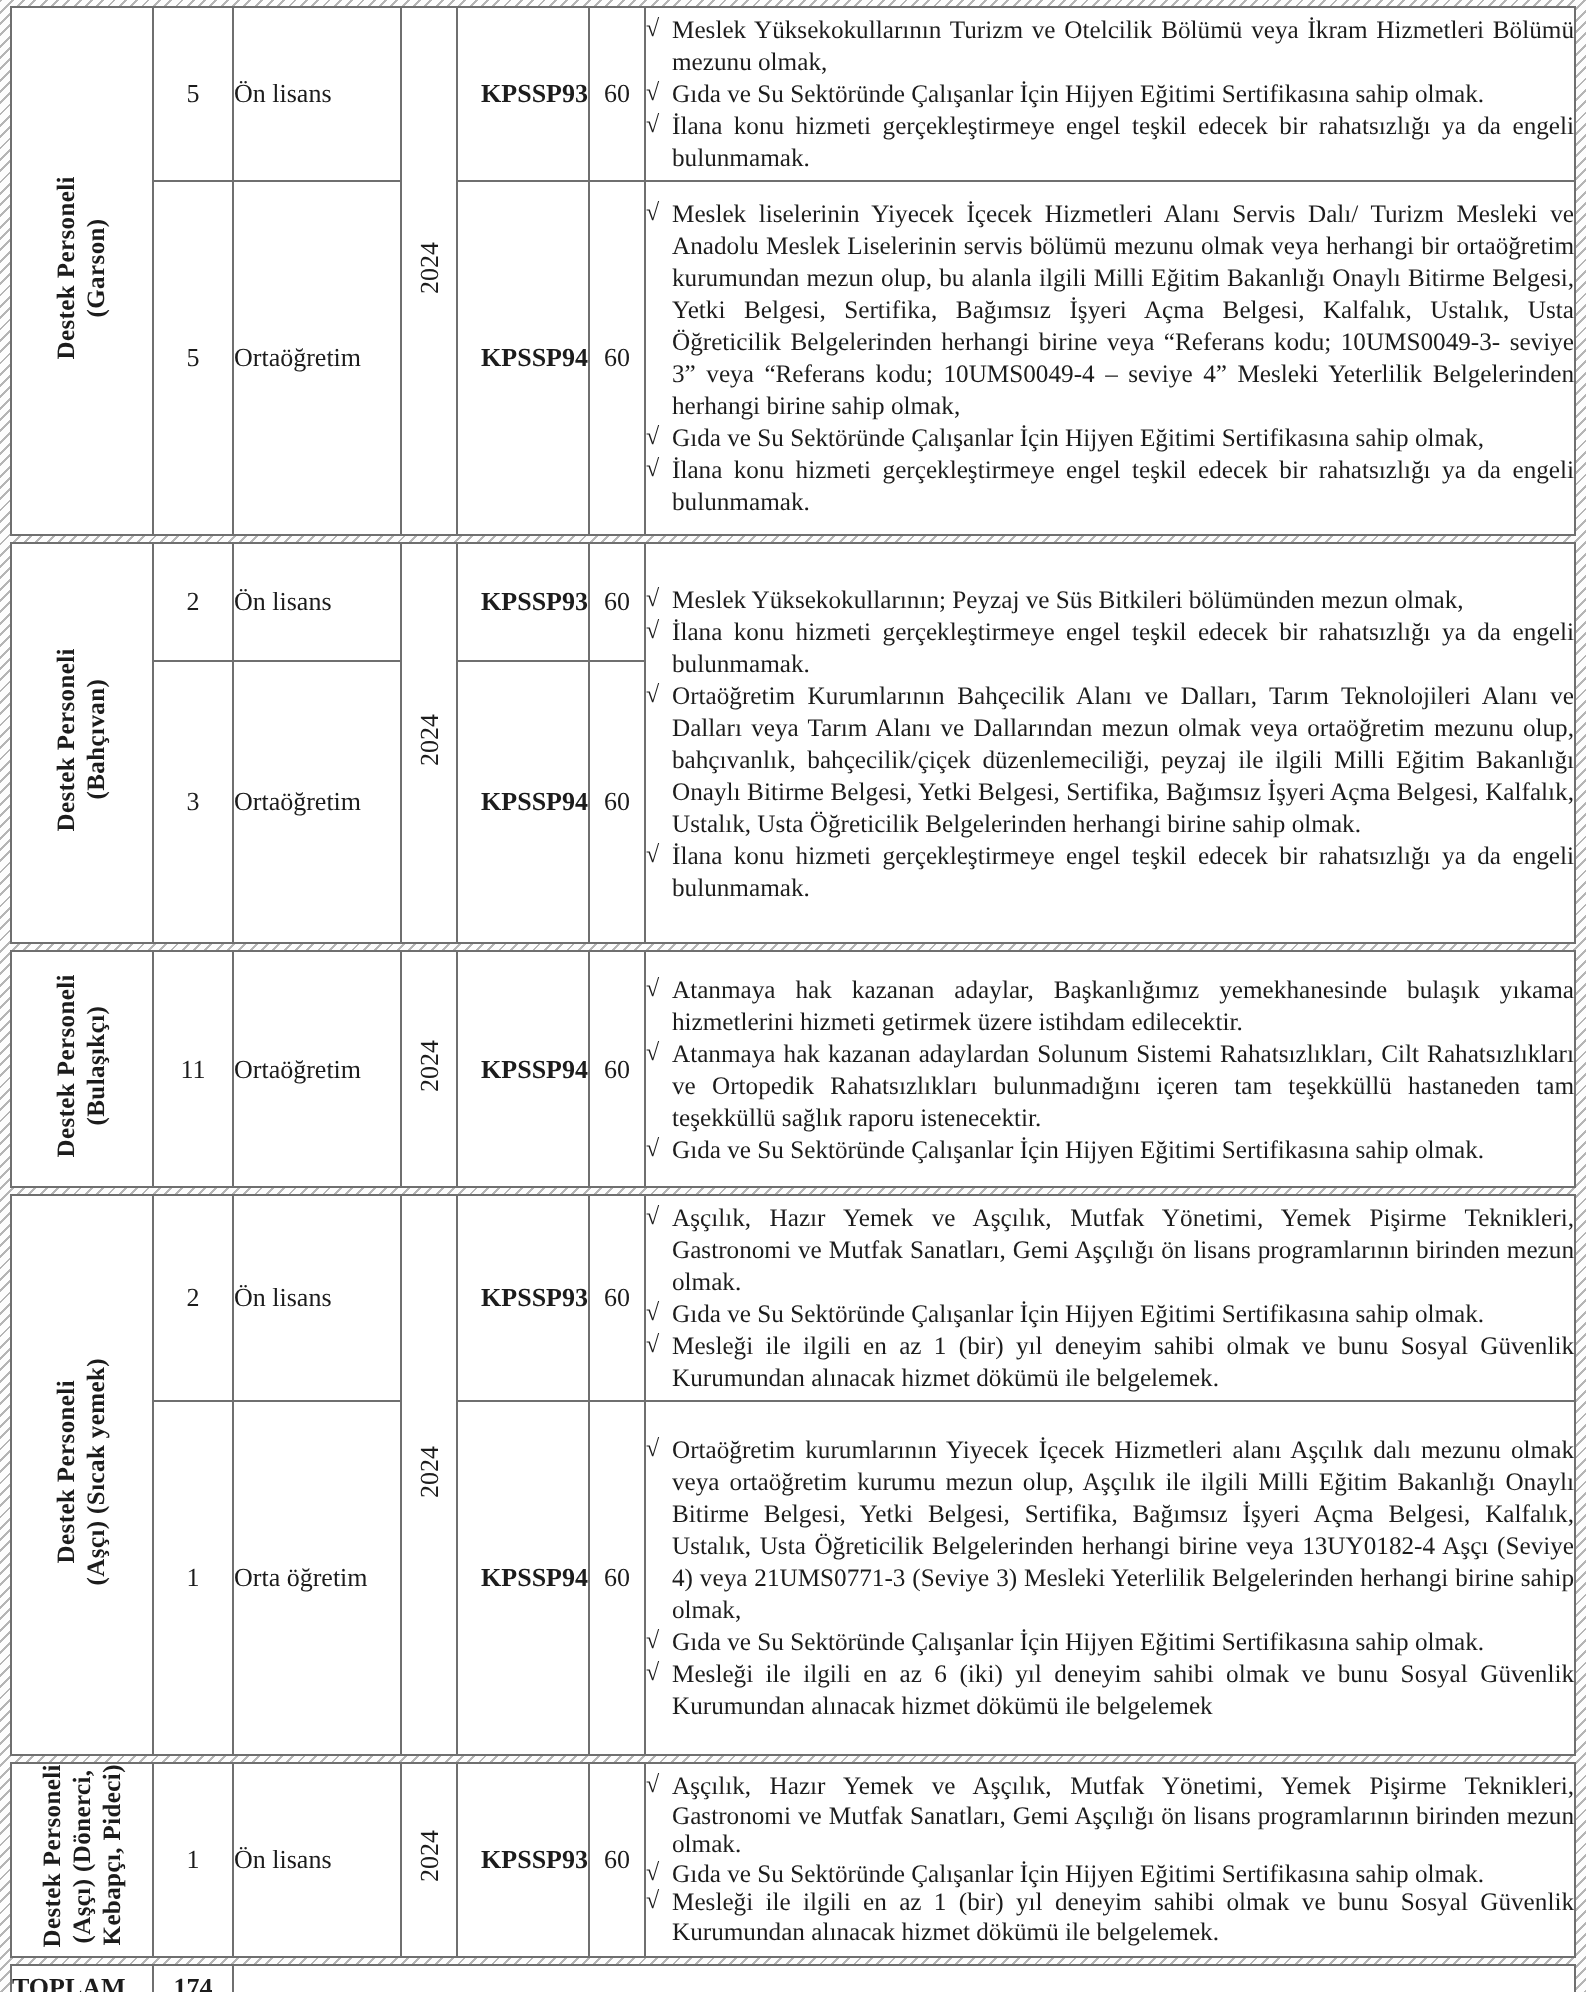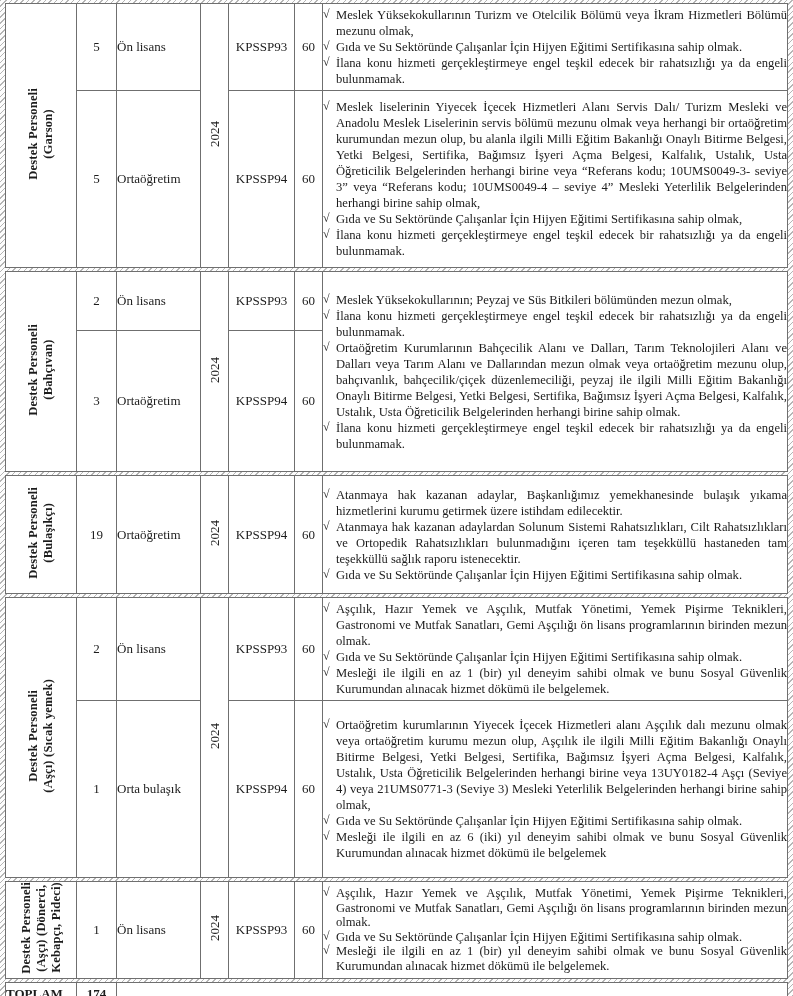--- a/index.html
+++ b/index.html
@@ -13,21 +13,21 @@
   }
   table.sec{width:100%;border-collapse:collapse;table-layout:fixed;background:#fff;}
   table.sec td{
     border:1px solid #6f6f6f;background:#fff;padding:0;
     font-size:13px;color:#1c1c1c;vertical-align:middle;overflow:hidden;
   }
   td.c-title{text-align:center;}
   td.c-num{text-align:center;}
   td.c-edu{padding-left:7px;}
   td.c-year{text-align:center;}
-  td.c-kpss{text-align:center;}
+  td.c-kpss{text-align:right;font-weight:bold;}
   td.c-score{text-align:center;}
   td.c-req{padding:3px 5px 3px 4px;}
   .vtext{writing-mode:vertical-rl;transform:rotate(180deg);display:inline-block;
          font-weight:bold;font-size:12.5px;line-height:15px;letter-spacing:.2px;}
   .vtext div{white-space:nowrap;text-align:center;}
   .vyear{writing-mode:vertical-rl;transform:rotate(180deg);display:inline-block;
          font-weight:normal;font-size:13px;white-space:nowrap;}
   .bullet{position:relative;padding-left:13px;font-size:12.6px;line-height:16px;
           text-align:justify;text-align-last:left;}
   .bullet.tight{line-height:14.5px;}
@@ -123,28 +123,28 @@
           <col style="width: 40px;">
           <col style="width: 84px;">
           <col style="width: 28px;">
           <col style="width: 66px;">
           <col style="width: 28px;">
           <col>
         </colgroup>
         <tbody>
           <tr>
             <td class="c-title" rowspan="1"><div class="vtext"><div>Destek Personeli</div><div>(Bulaşıkçı)</div></div></td>
-            <td class="c-num" style="height: 117px;">19</td>
+            <td class="c-num" style="height: 117px;">11</td>
             <td class="c-edu">Ortaöğretim</td>
             <td class="c-year" rowspan="1"><span class="vyear">2024</span></td>
             <td class="c-kpss">KPSSP94</td>
             <td class="c-score">60</td>
             <td class="c-req">
               <div>
-                <div class="bullet"><span class="check">√</span><span>Atanmaya hak kazanan adaylar, Başkanlığımız yemekhanesinde bulaşık yıkama hizmetlerini kurumu getirmek üzere istihdam edilecektir.</span></div>
+                <div class="bullet"><span class="check">√</span><span>Atanmaya hak kazanan adaylar, Başkanlığımız yemekhanesinde bulaşık yıkama hizmetlerini hizmeti getirmek üzere istihdam edilecektir.</span></div>
                 <div class="bullet"><span class="check">√</span><span>Atanmaya hak kazanan adaylardan Solunum Sistemi Rahatsızlıkları, Cilt Rahatsızlıkları ve Ortopedik Rahatsızlıkları bulunmadığını içeren tam teşekküllü hastaneden tam teşekküllü sağlık raporu istenecektir.</span></div>
                 <div class="bullet"><span class="check">√</span><span>Gıda ve Su Sektöründe Çalışanlar İçin Hijyen Eğitimi Sertifikasına sahip olmak.</span></div>
               </div>
             </td>
           </tr>
         </tbody>
       </table>
       <table class="sec">
         <colgroup>
           <col style="width: 71px;">
@@ -166,21 +166,21 @@
             <td class="c-req">
               <div>
                 <div class="bullet"><span class="check">√</span><span>Aşçılık, Hazır Yemek ve Aşçılık, Mutfak Yönetimi, Yemek Pişirme Teknikleri, Gastronomi ve Mutfak Sanatları, Gemi Aşçılığı ön lisans programlarının birinden mezun olmak.</span></div>
                 <div class="bullet"><span class="check">√</span><span>Gıda ve Su Sektöründe Çalışanlar İçin Hijyen Eğitimi Sertifikasına sahip olmak.</span></div>
                 <div class="bullet"><span class="check">√</span><span>Mesleği ile ilgili en az 1 (bir) yıl deneyim sahibi olmak ve bunu Sosyal Güvenlik Kurumundan alınacak hizmet dökümü ile belgelemek.</span></div>
               </div>
             </td>
           </tr>
           <tr>
             <td class="c-num" style="height: 176px;">1</td>
-            <td class="c-edu">Orta bulaşık</td>
+            <td class="c-edu">Orta öğretim</td>
             <td class="c-kpss">KPSSP94</td>
             <td class="c-score">60</td>
             <td class="c-req">
               <div>
                 <div class="bullet"><span class="check">√</span><span>Ortaöğretim kurumlarının Yiyecek İçecek Hizmetleri alanı Aşçılık dalı mezunu olmak veya ortaöğretim kurumu mezun olup, Aşçılık ile ilgili Milli Eğitim Bakanlığı Onaylı Bitirme Belgesi, Yetki Belgesi, Sertifika, Bağımsız İşyeri Açma Belgesi, Kalfalık, Ustalık, Usta Öğreticilik Belgelerinden herhangi birine veya 13UY0182-4 Aşçı (Seviye 4) veya 21UMS0771-3 (Seviye 3) Mesleki Yeterlilik Belgelerinden herhangi birine sahip olmak,</span></div>
                 <div class="bullet"><span class="check">√</span><span>Gıda ve Su Sektöründe Çalışanlar İçin Hijyen Eğitimi Sertifikasına sahip olmak.</span></div>
                 <div class="bullet"><span class="check">√</span><span>Mesleği ile ilgili en az 6 (iki) yıl deneyim sahibi olmak ve bunu Sosyal Güvenlik Kurumundan alınacak hizmet dökümü ile belgelemek</span></div>
               </div>
             </td>
           </tr>

